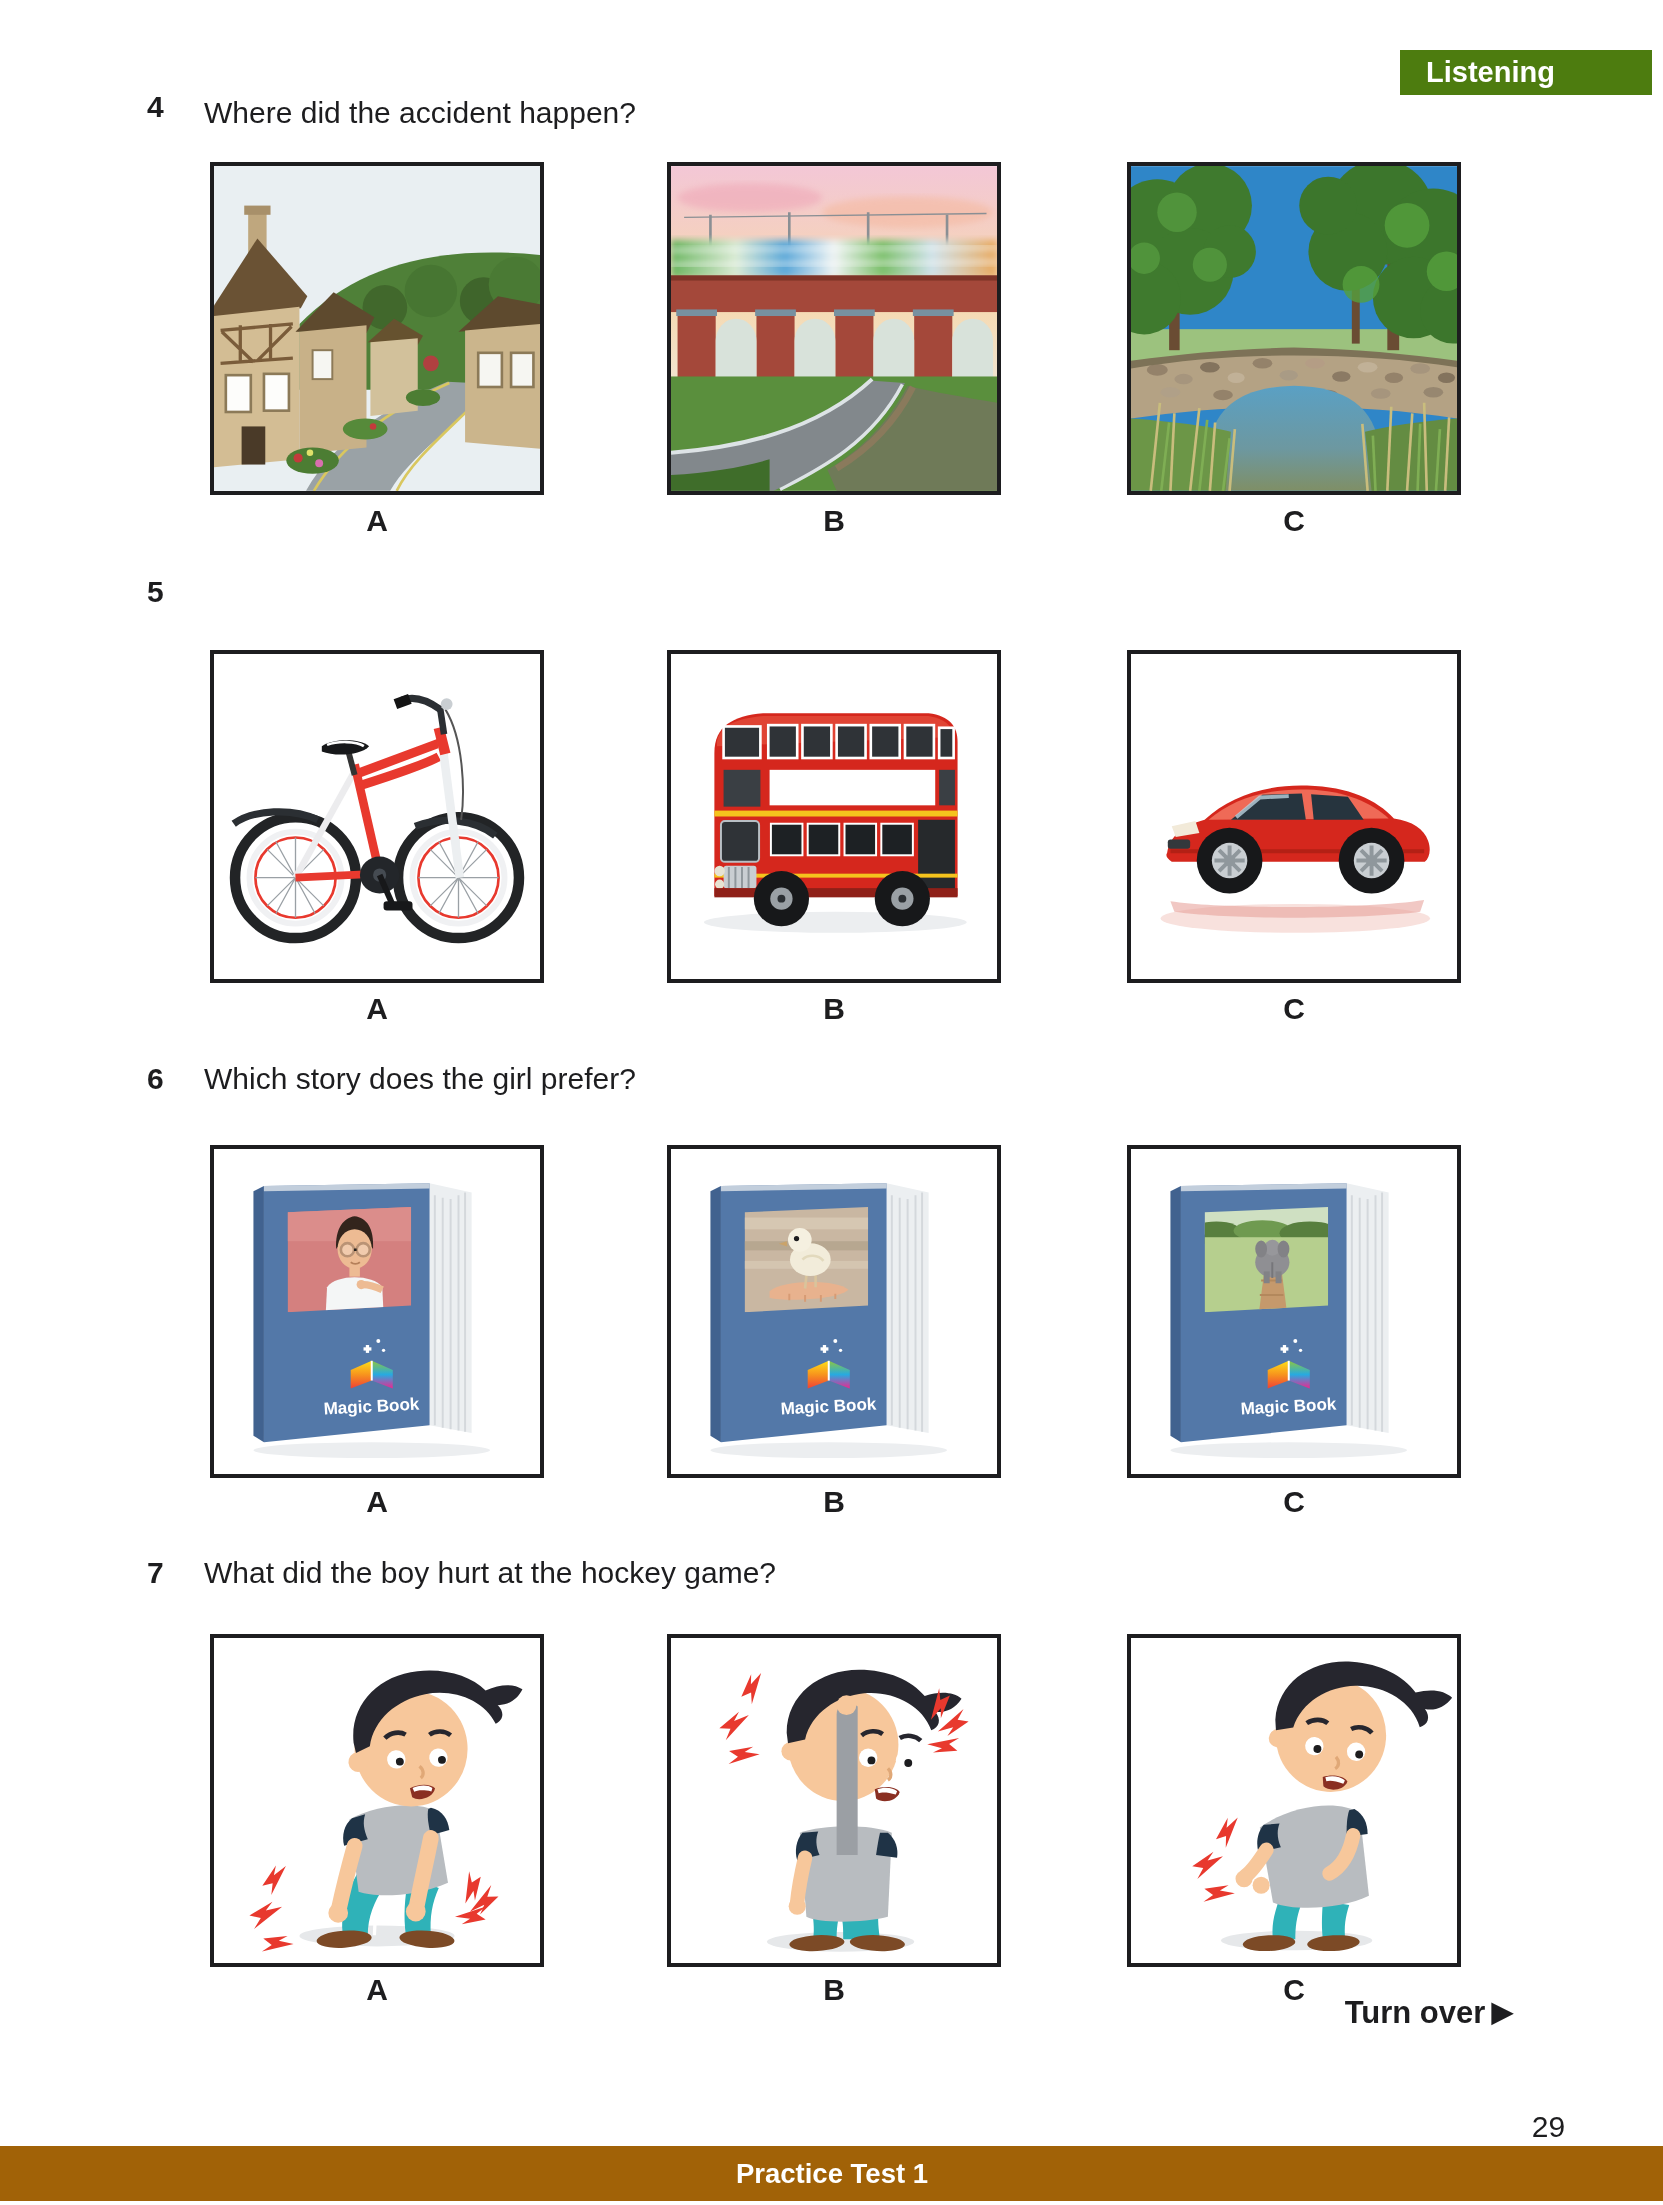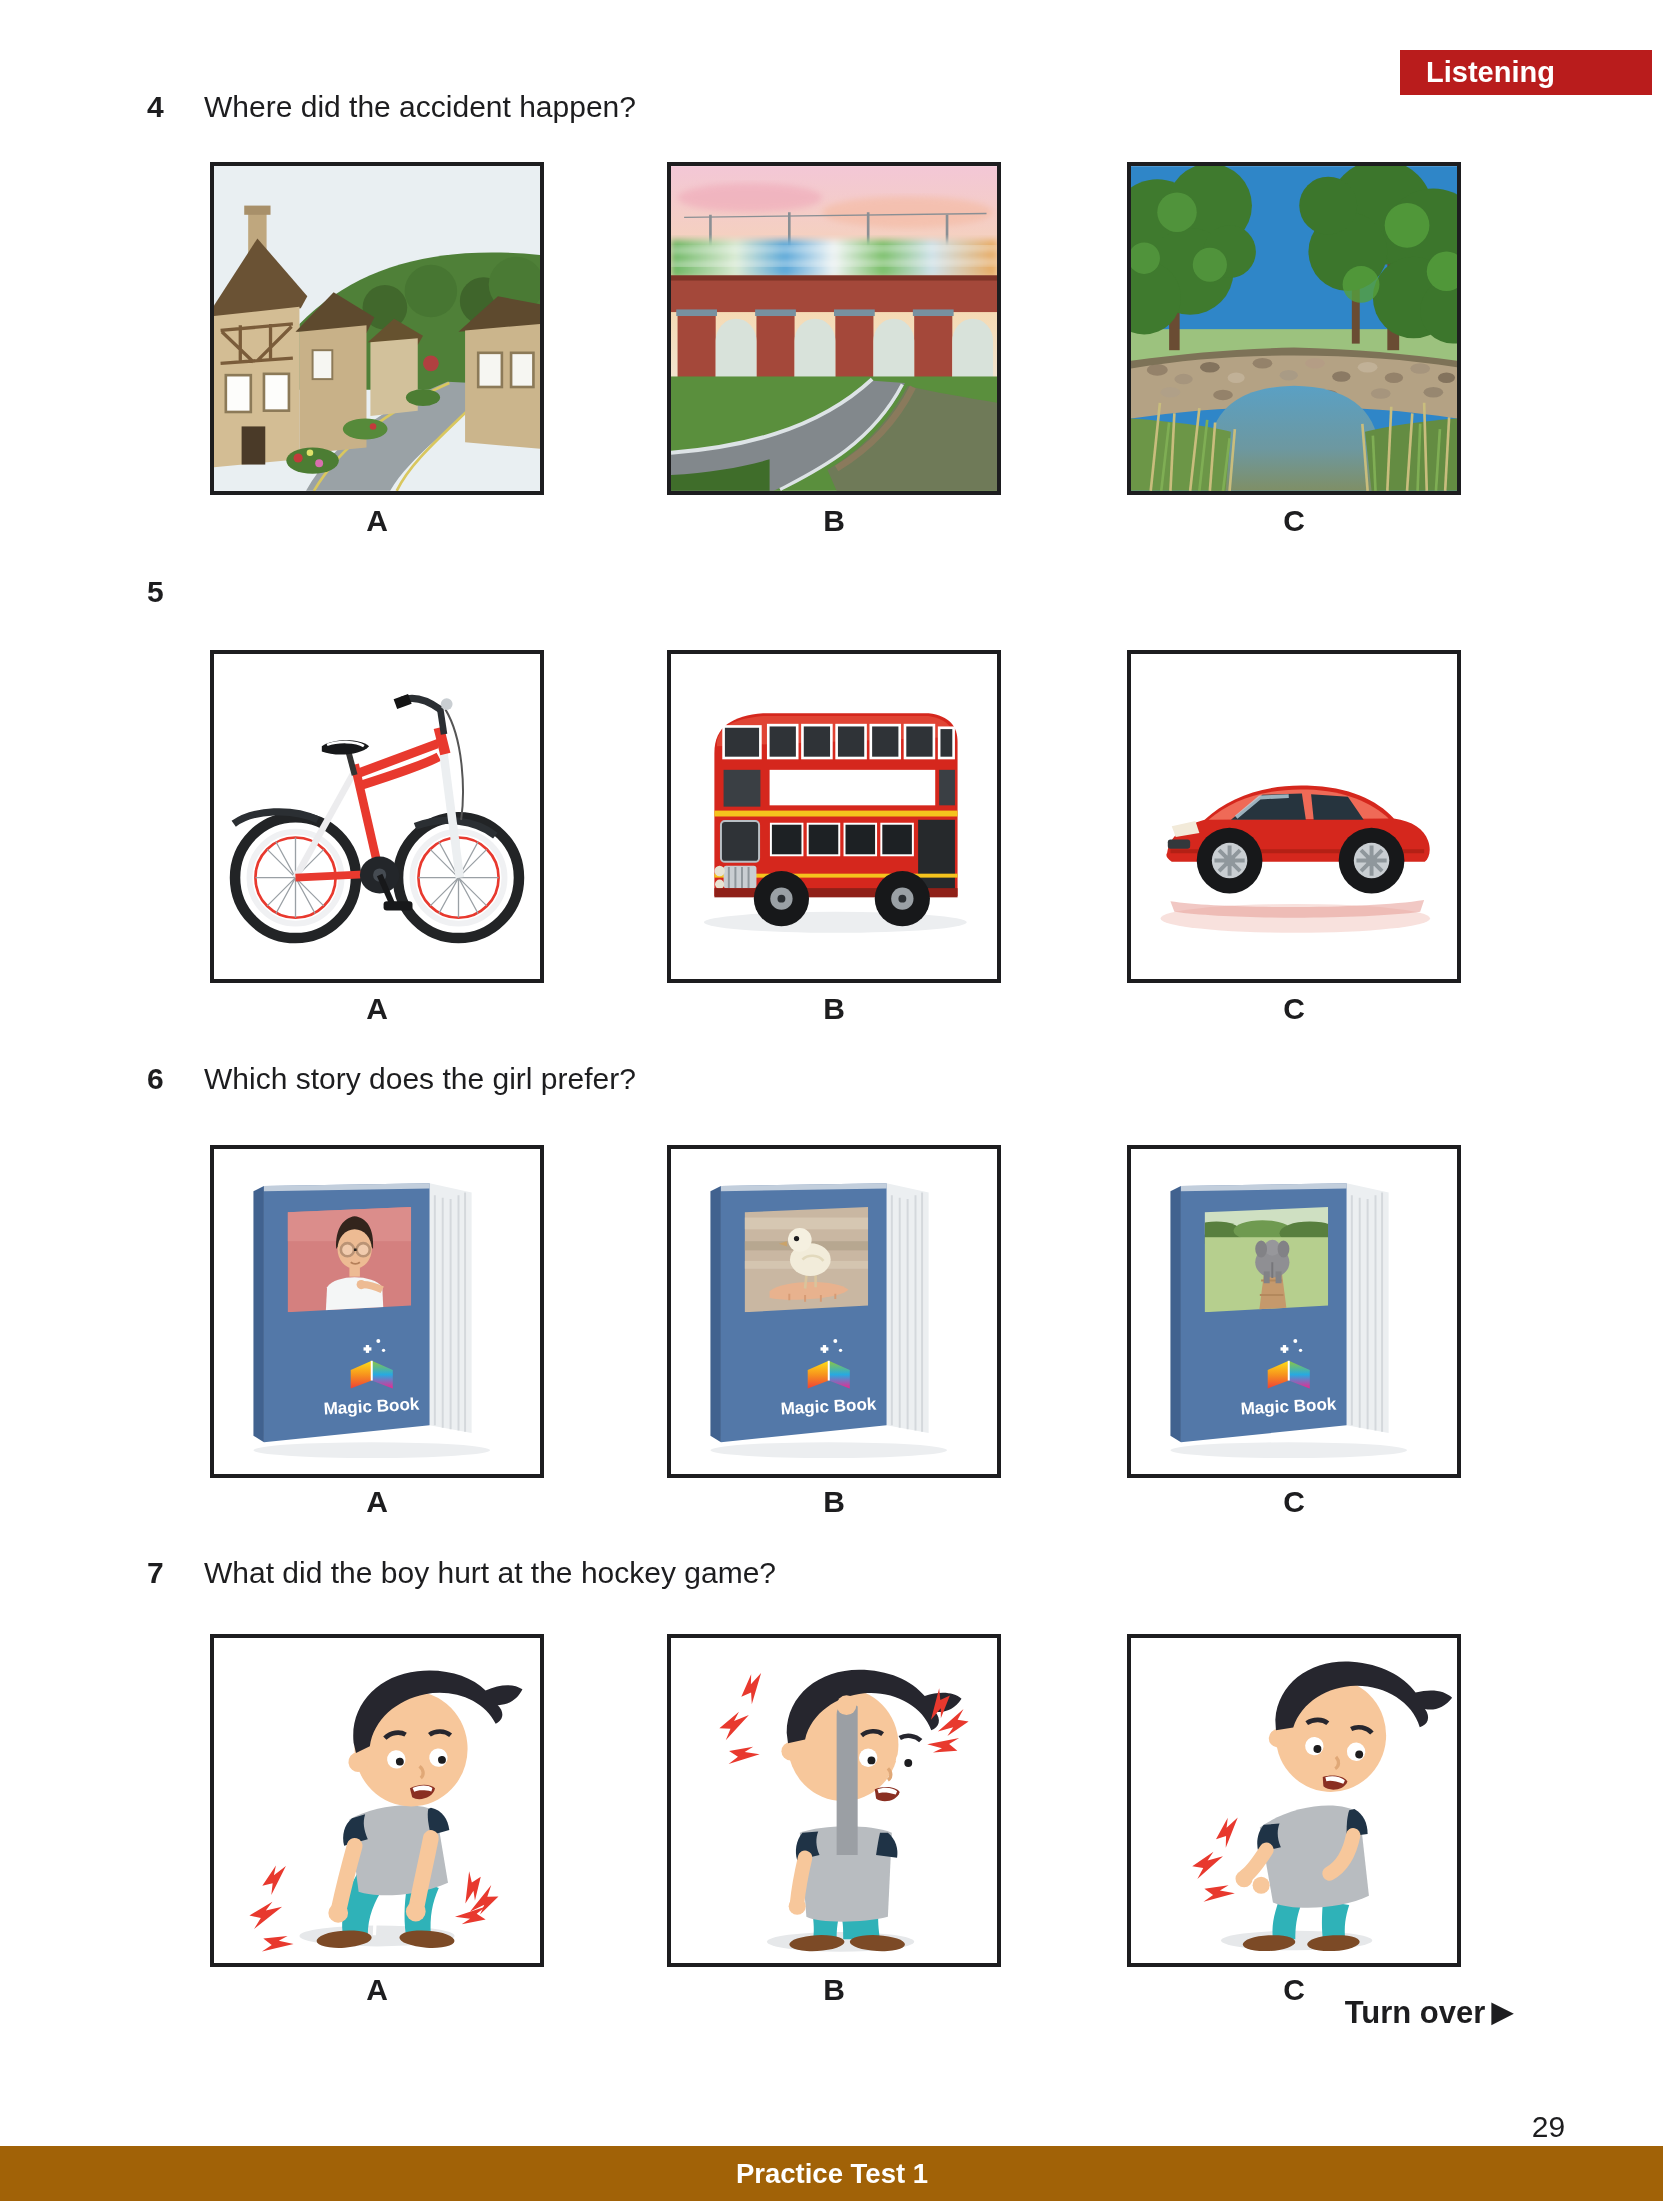--- a/index.html
+++ b/index.html
@@ -1,19 +1,19 @@
 <!DOCTYPE html>
 <html style="font-size:10.5px"><head>
 <meta charset="utf-8">
 <style>
   *{box-sizing:border-box}
   html,body{margin:0;padding:0;background:#fff}
   .page{position:relative;width:1664px;height:2205px;background:#ffffff;
         font-family:"Liberation Sans",sans-serif;color:#1d1d1f;overflow:hidden}
-  .badge{position:absolute;left:1400px;top:50px;width:252px;height:45px;background:#b91c1c;
+  .badge{position:absolute;left:1400px;top:50px;width:252px;height:45px;background:#4d7c0f;
          color:#fff;font-weight:bold;font-size:29px;display:flex;align-items:center;padding-left:26px}
   .qnum{position:absolute;left:147px;font-size:30px;font-weight:bold;line-height:1.1}
   .qtext{position:absolute;left:204px;font-size:30px;font-weight:normal;line-height:1.1}
   .box{position:absolute;width:334px;height:333px;border:4.6px solid #1d1d1f;background:#fff}
   .box svg{display:block;width:100%;height:100%}
   .optlabel{position:absolute;width:334px;text-align:center;font-size:30px;font-weight:bold}
   .turnover{position:absolute;top:1995px;right:151px;font-size:31px;font-weight:bold;white-space:nowrap}
   .turnover .arr{font-size:27.5px;position:relative;top:-2px;margin-left:6.5px}
   .pageno{position:absolute;top:2110px;left:1517px;width:63px;text-align:center;font-size:30px}
   .footer{position:absolute;left:0;top:2146px;width:1664px;height:55px;background:#a16207;color:#fff;
@@ -22,21 +22,21 @@
 </head>
 <body>
 
 <div class="page">
 
   <div class="badge">
     <span>Listening</span>
   </div>
 
   <div class="qnum" style="top:90px">4</div>
-  <div class="qtext" style="top:90px">Where did the accident happen?</div>
+  <div class="qtext" style="top:96px">Where did the accident happen?</div>
 
   <div class="box" style="left:210px;top:162px">
     <svg viewBox="0 0 496 494">
       <rect x="0" y="0" width="496" height="494" fill="#e9eff2"></rect>
       <path d="M130 240 C220 150 340 120 496 135 L496 340 L130 340 Z" fill="#4f8038"></path>
       <circle cx="260" cy="215" r="34" fill="#41682c"></circle>
         <circle cx="330" cy="190" r="40" fill="#477632"></circle>
       <circle cx="410" cy="205" r="36" fill="#3f652b"></circle>
         <circle cx="460" cy="180" r="42" fill="#4a7a34"></circle>
       <path d="M140 494 C185 415 265 365 355 328 L432 332 C362 400 300 440 268 494 Z" fill="#9aa2a6"></path>

